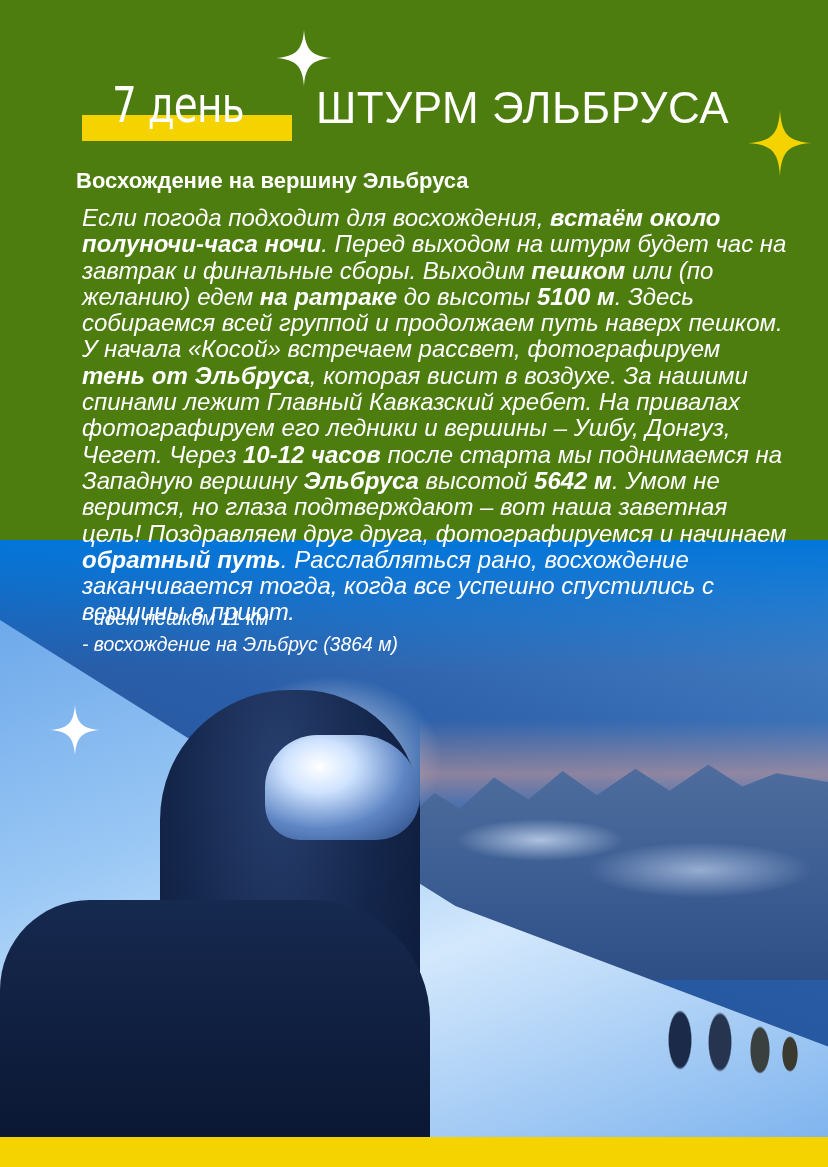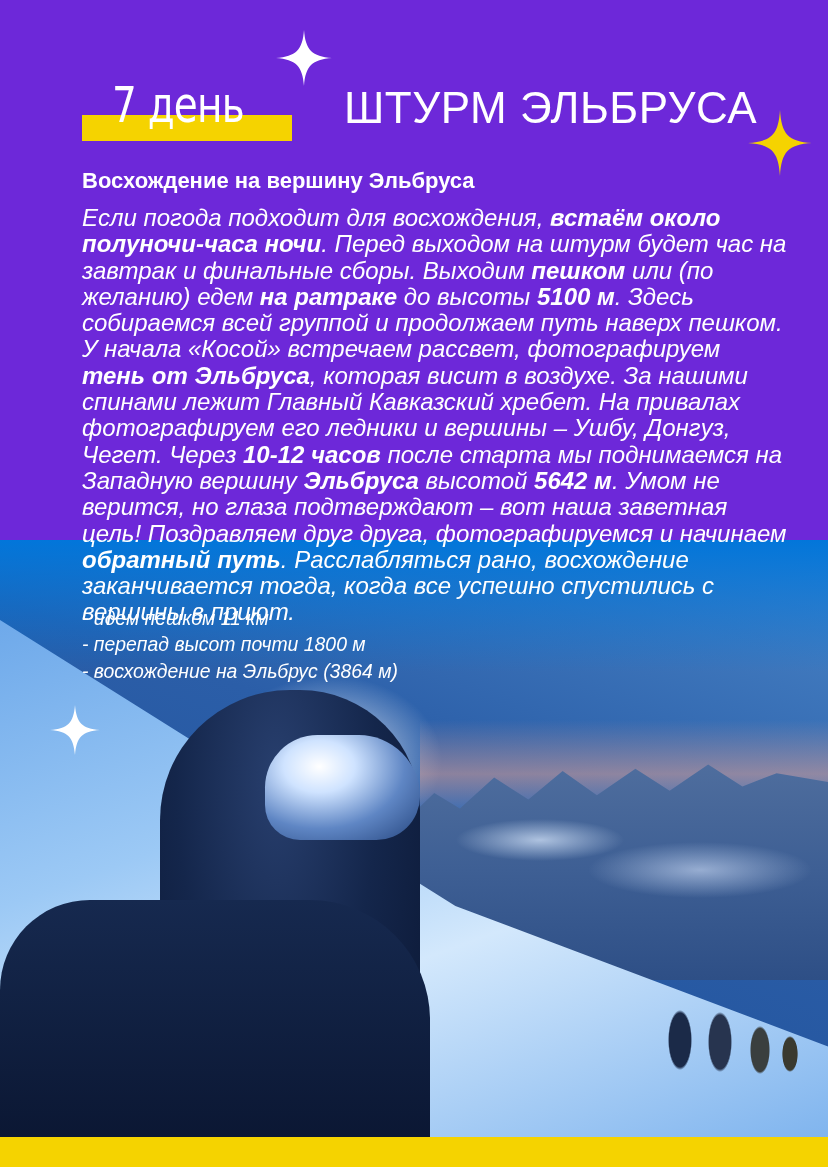--- a/index.html
+++ b/index.html
@@ -1,19 +1,19 @@
 <!DOCTYPE html>
 <html><head>
 <meta charset="utf-8">
 <style>
   * { margin: 0; padding: 0; box-sizing: border-box; }
   html, body { width: 828px; height: 1167px; overflow: hidden; background: #0276da; }
   .page {
     position: relative; width: 828px; height: 1167px; overflow: hidden;
-    background: #6d28d9;
+    background: #4d7c0f;
     font-family: "DejaVu Sans", sans-serif;
     color: #ffffff;
   }
   
   .photo {
     position: absolute; left: 0; top: 540px; width: 828px; height: 600px;
     background:
       radial-gradient(ellipse 160px 120px at 330px 220px, rgba(255,255,255,0.85), rgba(255,255,255,0) 70%),
       linear-gradient(180deg, rgba(2,118,218,1) 0%, rgba(2,118,218,0) 22%),
       linear-gradient(200deg, #4a86c8 0%, #2b5ea8 40%, #1c4b93 100%);
@@ -73,26 +73,26 @@
   .day-badge .label {
     position: absolute; left: 30px; top: 0; font-size: 50px; line-height: 60px;
     font-family: "DejaVu Sans", sans-serif; font-weight: normal;
     letter-spacing: -1px; color: #ffffff;
     transform: scaleX(0.78); transform-origin: left center;
     white-space: nowrap;
   }
   .page-title {
     position: absolute; left: 316px; top: 80px; font-size: 44px; line-height: 56px;
     font-family: "Liberation Sans", sans-serif; letter-spacing: 0.5px;
-    white-space: nowrap; color: #ffffff; margin-left: 28px;
+    white-space: nowrap; color: #ffffff;
   }
   .star { position: absolute; }
 
   .section-heading {
-    position: absolute; left: 82px; top: 168px; font-size: 22px; font-weight: bold;
+    position: absolute; left: 76px; top: 168px; font-size: 22px; font-weight: bold;
     font-family: "Liberation Sans", sans-serif; white-space: nowrap;
   }
   .body-text {
     position: absolute; left: 82px; top: 205px; width: 705px;
     font-family: "Liberation Sans", sans-serif; font-style: italic;
     font-size: 24px; line-height: 26.3px; color: #ffffff;
   }
   .body-text b { font-weight: bold; }
   .bullets {
     position: absolute; left: 82px; top: 605px;
@@ -133,18 +133,17 @@
   </svg>
 
   <div class="section-heading">Восхождение на вершину Эльбруса</div>
 
   <p class="body-text">
     <span>Если погода подходит для восхождения, </span><b>встаём около полуночи-часа ночи</b><span>. Перед выходом на штурм будет час на завтрак и финальные сборы. Выходим </span><b>пешком</b><span> или (по желанию) едем </span><b>на ратраке</b><span> до высоты </span><b>5100 м</b><span>. Здесь собираемся всей группой и продолжаем путь наверх пешком. У начала «Косой» встречаем рассвет, фотографируем </span><b>тень от Эльбруса</b><span>, которая висит в воздухе. За нашими спинами лежит Главный Кавказский хребет. На привалах фотографируем его ледники и вершины – Ушбу, Донгуз, Чегет. Через </span><b>10-12 часов</b><span> после старта мы поднимаемся на Западную вершину </span><b>Эльбруса</b><span> высотой </span><b>5642 м</b><span>. Умом не верится, но глаза подтверждают – вот наша заветная цель! Поздравляем друг друга, фотографируемся и начинаем </span><b>обратный путь</b><span>. Расслабляться рано, восхождение заканчивается тогда, когда все успешно спустились с вершины в приют.</span>
   </p>
 
   <ul class="bullets">
     <li>- идем пешком 11 км</li>
-    <li>- перепад высот почти 1800 м</li>
     <li>- восхождение на Эльбрус (3864 м)</li>
   </ul>
 
   <div class="footer-bar"></div>
 </div>
 
 </body></html>

